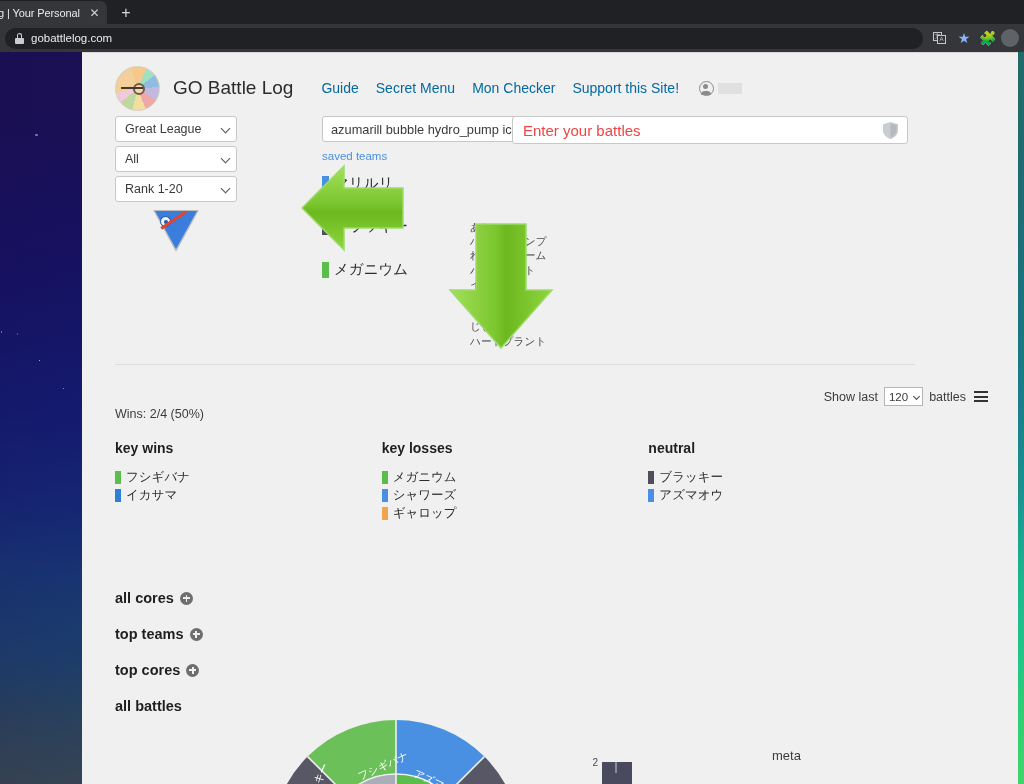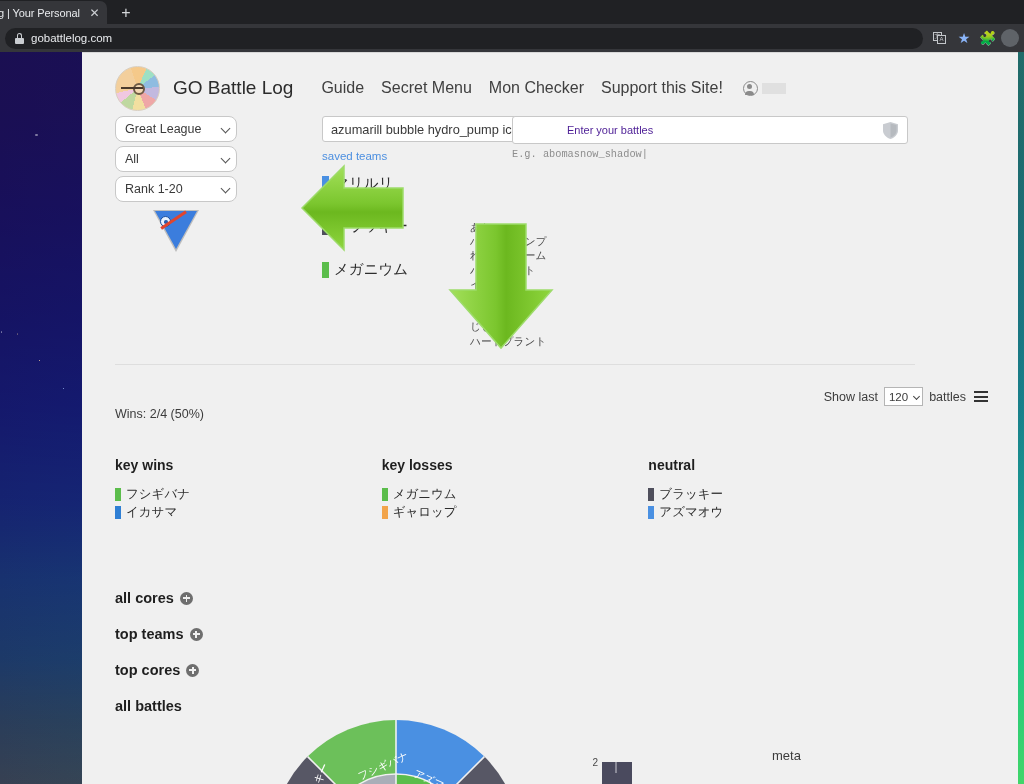--- a/index.html
+++ b/index.html
@@ -94,32 +94,32 @@
         #f3cf9c 276deg 360deg);
     border: 1.5px solid #d9cfc0; position: relative;
   }
   #logo::after {
     content: ""; position: absolute; left: 5px; top: 50%; width: 22px; height: 2px;
     background: #4a3a2c; transform: translateY(-1px);
   }
   #logo .hub { position: absolute; left: 17px; top: 16px; width: 12px; height: 12px; border-radius: 50%; background: #f3d8b2; border: 2px solid #6d5a45; }
   #brand { font-size: 19px; color: #2b2b2b; margin-left: 13px; white-space: nowrap; }
   #navlinks { display: flex; align-items: center; gap: 17px; margin-left: 28px; }
-  .navlink { font-size: 16px; color: #404040; white-space: nowrap; cursor: default; }
+  .navlink { font-size: 14px; color: #0369a1; white-space: nowrap; cursor: default; }
   #account { display: flex; align-items: center; gap: 0; margin-left: 20px; }
   .acct-icon { width: 15px; height: 15px; border-radius: 50%; border: 1.6px solid #8b8b8b; position: relative; }
   .acct-icon::after { content:""; position:absolute; left:3.2px; top:2.2px; width:5px;height:5px;border-radius:50%;background:#8b8b8b; }
   .acct-icon::before { content:""; position:absolute; left:1px; bottom:0px; width:9.5px;height:4px;border-radius:5px 5px 0 0;background:#8b8b8b; }
   .acct-name { width: 24px; height: 11px; background: #e0e0e0; margin-left: 4px; }
 
   
   #controls { position: absolute; left: 33px; top: 64px; width: 800px; }
   .sel {
     width: 122px; height: 26px; margin-bottom: 4px;
-    background: #fff; border: 1px solid #c8c8c8; border-radius: 8px;
+    background: #fff; border: 1px solid #c8c8c8; border-radius: 3px;
     font-size: 12.5px; color: #3a3a3a; padding: 0 20px 0 9px;
     display: flex; align-items: center; position: relative;
   }
   .sel .chev { position: absolute; right: 7px; top: 8px; width: 7px; height: 7px; border-right: 1.6px solid #555; border-bottom: 1.6px solid #555; transform: rotate(45deg); }
   #league-badge { width: 46px; height: 46px; margin: 8px 0 0 38px; position: relative; }
   #league-badge .tri-outer {
     position: absolute; left: 0; top: 0;
     width: 0; height: 0; border-left: 23px solid transparent; border-right: 23px solid transparent;
     border-top: 42px solid #bdbdbd;
   }
@@ -154,21 +154,21 @@
   #showlast { position: absolute; right: 30px; top: 335px; display: flex; align-items: center; gap: 6px; font-size: 12.5px; color: #3c3c3c; }
   #count-sel {
     border: 1px solid #b5b5b5; background: #fff; height: 19px; font-size: 11.5px;
     padding: 0 14px 0 4px; display: flex; align-items: center; position: relative; color: #3a3a3a;
   }
   #count-sel .chev2 { position: absolute; right: 3px; top: 6px; width: 5px; height: 5px; border-right: 1.4px solid #444; border-bottom: 1.4px solid #444; transform: rotate(45deg); }
   #hamburger { display: flex; flex-direction: column; gap: 2.6px; margin-left: 2px; }
   #hamburger span { display: block; width: 14px; height: 2px; background: #333; }
 
   
-  #cols { position: absolute; left: 33px; top: 405px; width: 800px; display: flex; justify-content: space-between; }
+  #cols { position: absolute; left: 33px; top: 388px; width: 800px; display: flex; justify-content: space-between; }
   .col { width: 270px; }
   .col-title { font-size: 14px; font-weight: bold; color: #1f1f1f; margin-bottom: 12px; }
   .kv { display: flex; align-items: center; height: 18px; }
   .kv .tag { width: 6px; height: 13px; margin-top: 0; }
   .kv .lbl { font-size: 12.5px; color: #2d2d2d; margin-left: 5px; white-space: nowrap; }
 
   
   #accordions { position: absolute; left: 33px; top: 528px; }
   .acc { display: flex; align-items: center; height: 36px; gap: 6px; }
   .acc .acc-label { font-size: 14.5px; font-weight: bold; color: #1f1f1f; }
@@ -426,27 +426,26 @@
       <div class="move">イカサマ</div>
       <div class="move">とっておき</div>
       <div class="move">つるのムチ</div>
       <div class="move">じしん</div>
       <div class="move">ハードプラント</div>
     </div>
   </div>
 
   <div style="position:absolute;left:430px;top:64px;width:396px;">
     <div style="width:396px;height:28px;background:#fff;border:1px solid #c8c8c8;border-radius:3px;display:flex;align-items:center;padding:0 10px;position:relative;">
-      <span style="font-size:11px;color:#4c1d95;margin-left:44px;">Enter your battles</span>
+      <span style="font-size:15px;color:#ef4444;">Enter your battles</span>
       <svg width="15" height="17" viewBox="0 0 15 17" style="position:absolute;right:9px;top:5px;">
         <path d="M7.5 0 L15 2.2 V8.5 C15 12.6 11.6 15.6 7.5 17 C3.4 15.6 0 12.6 0 8.5 V2.2 Z" fill="#c9ccd1"></path>
         <path d="M7.5 1.4 L13.6 3.1 V8.5 C13.6 11.9 10.8 14.4 7.5 15.6 V1.4 Z" fill="#b6babf"></path>
       </svg>
     </div>
-    <div style="margin-top:4px;font-size:10.3px;color:#8d8d8d;font-family:'Liberation Mono',monospace;">E.g. abomasnow_shadow|</div>
   </div>
 
   <hr class="divider">
 
   <div id="wins">Wins: 2/4 (50%)</div>
   <div id="showlast">
     <span>Show last</span>
     <span id="count-sel">
       <span>120</span>
       <span class="chev2"></span>
@@ -471,20 +470,24 @@
           <span class="tag" style="background:#2f7fd4"></span>
           <span class="lbl">イカサマ</span>
         </div>
     </div>
 
     <div class="col">
       <div class="col-title">key losses</div>
       <div class="kv">
           <span class="tag" style="background:#5bbd4b"></span>
           <span class="lbl">メガニウム</span>
+        </div>
+      <div class="kv">
+          <span class="tag" style="background:#4a90e2"></span>
+          <span class="lbl">シャワーズ</span>
         </div>
       <div class="kv">
           <span class="tag" style="background:#f2a44a"></span>
           <span class="lbl">ギャロップ</span>
         </div>
     </div>
 
     <div class="col">
       <div class="col-title">neutral</div>
       <div class="kv">

